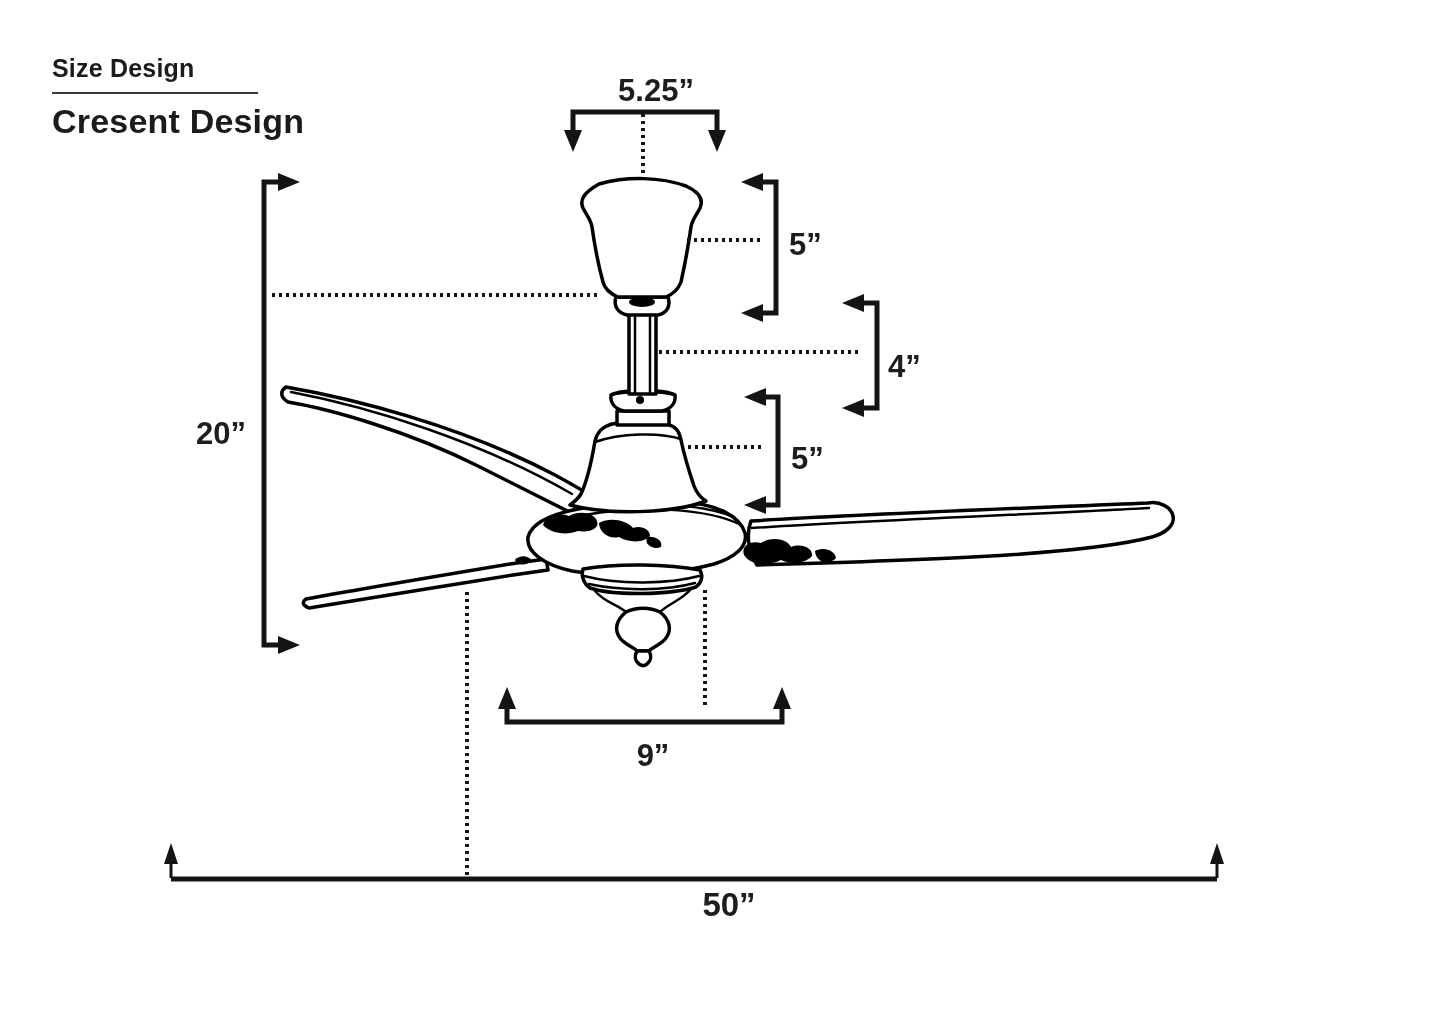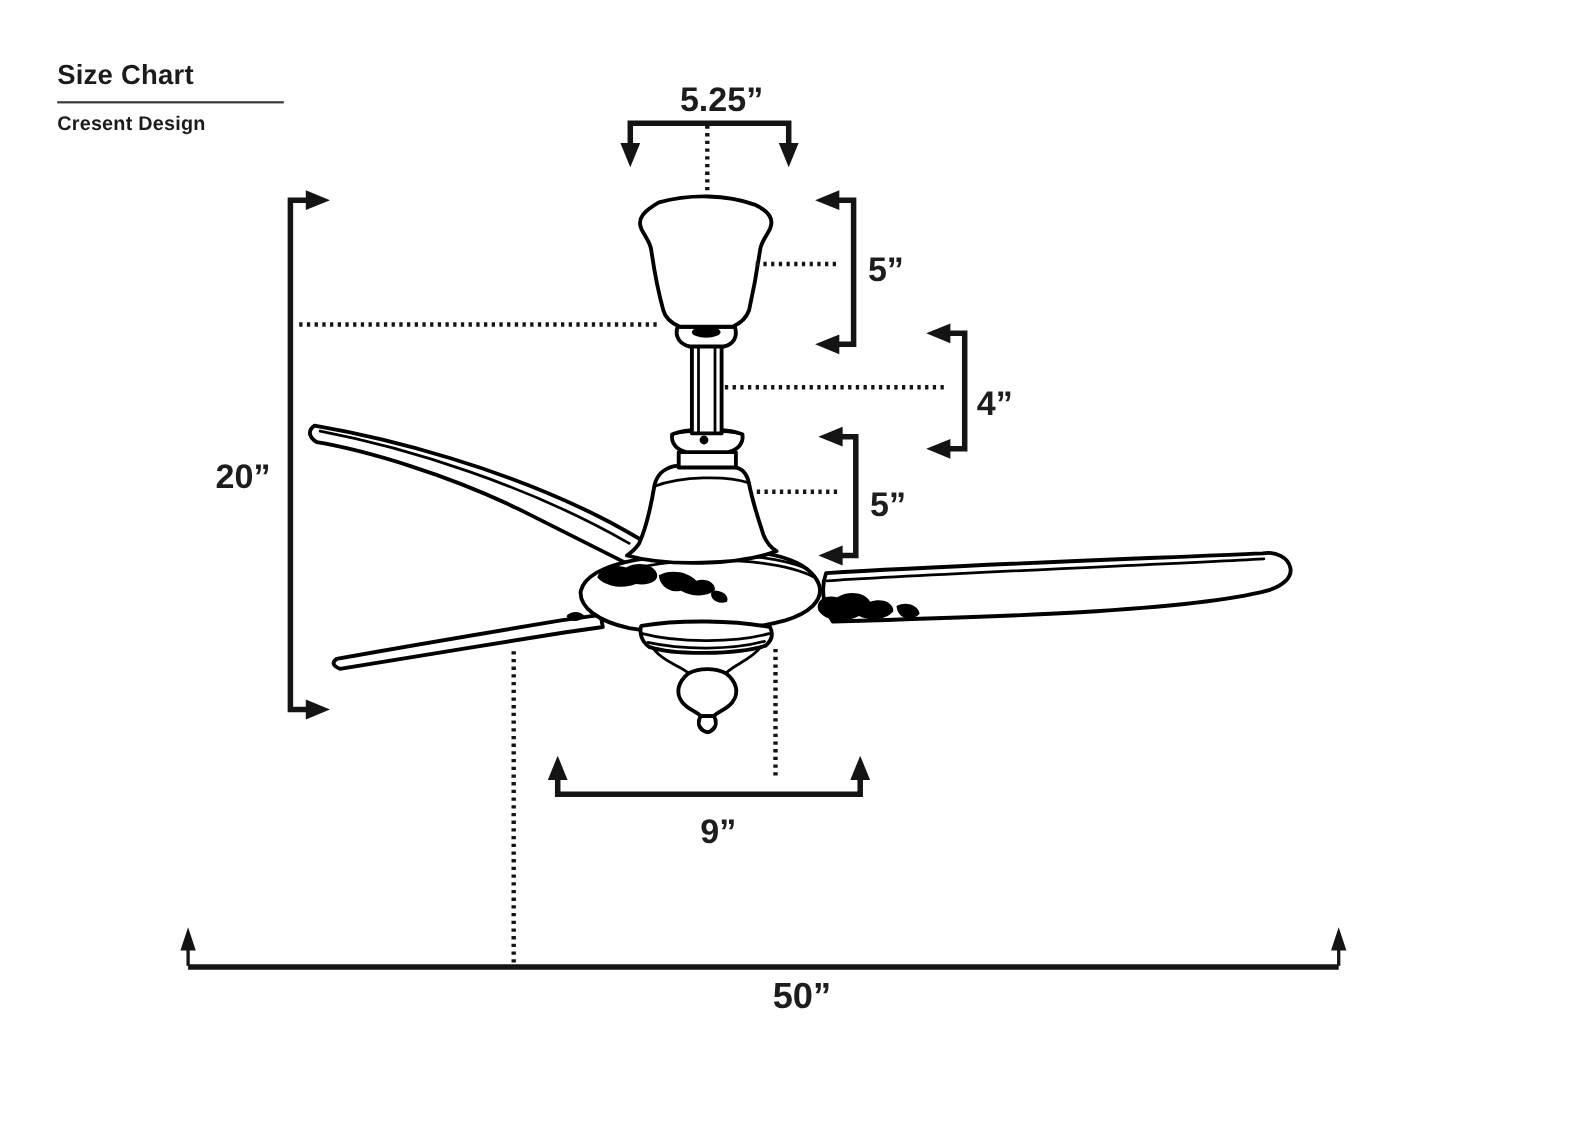--- a/index.html
+++ b/index.html
@@ -16,42 +16,42 @@
   }
   .title-heading{
     margin:0;
     font-size:25px;font-weight:bold;letter-spacing:0.2px;
     padding-bottom:9px;
     border-bottom:2px solid #3a3a3a;
     width:206px;
   }
   .title-subheading{
     margin:8px 0 0 0;
-    font-size:18px;font-weight:bold;letter-spacing:0.2px;
+    font-size:34px;font-weight:bold;letter-spacing:0.2px;
   }
   .diagram-svg{position:absolute;left:0;top:0;}
   .ink-line{stroke:#141414;stroke-width:5;fill:none;stroke-linejoin:miter;}
   .ink-thin{stroke:#141414;stroke-width:3;fill:none;}
   .ink-dot{stroke:#141414;stroke-width:4;fill:none;stroke-dasharray:3 4;}
   .head{fill:#141414;stroke:none;}
   .dim-label{
     font-family:"Liberation Sans", sans-serif;
     font-size:31px;font-weight:bold;fill:#1d1d1d;
   }
   .fan-outline{fill:#ffffff;stroke:#000000;stroke-width:3.5;stroke-linejoin:round;stroke-linecap:round;}
   .fan-detail{fill:none;stroke:#000000;stroke-width:2.5;stroke-linecap:round;}
   .fan-fill{fill:#000000;stroke:none;}
 </style>
 </head>
 <body>
 
 <div class="canvas">
 
   <div class="title-block">
-    <h1 class="title-heading">Size Chart</h1>
+    <h1 class="title-heading">Size Design</h1>
     <h2 class="title-subheading">Cresent Design</h2>
   </div>
 
   <svg class="diagram-svg" width="1445" height="1022" viewBox="0 0 1445 1022">
 
     <g>
 
       <g>
         <path class="fan-outline" d="M286,387 C350,398 460,425 555,475 C605,502 638,526 657,541 L643,549 C600,527 545,500 478,466 C408,431 330,409 288,402 C280,397 280,391 286,387 Z"></path>
         <path class="fan-detail" d="M291,392 C370,407 480,441 572,494"></path>

